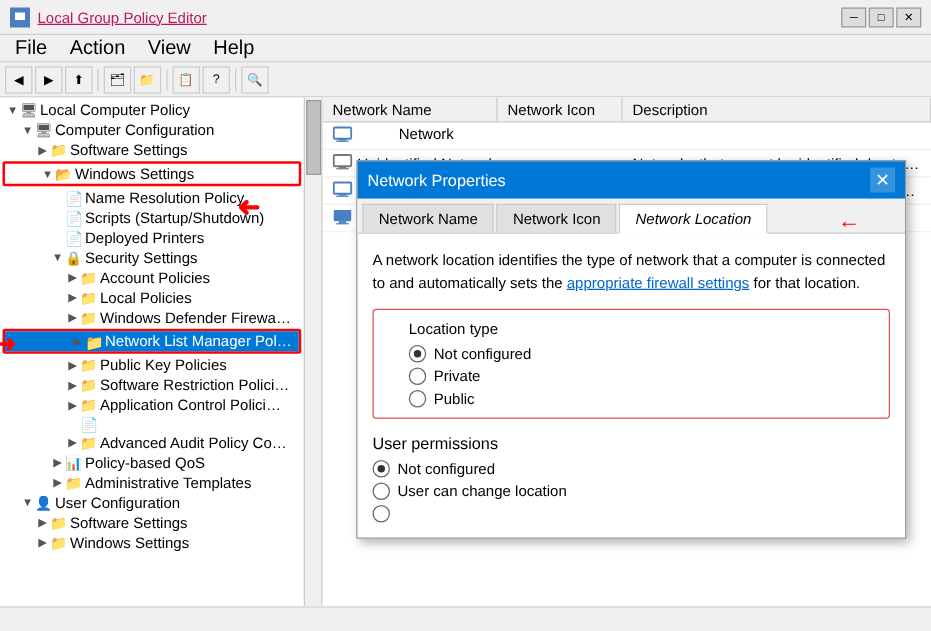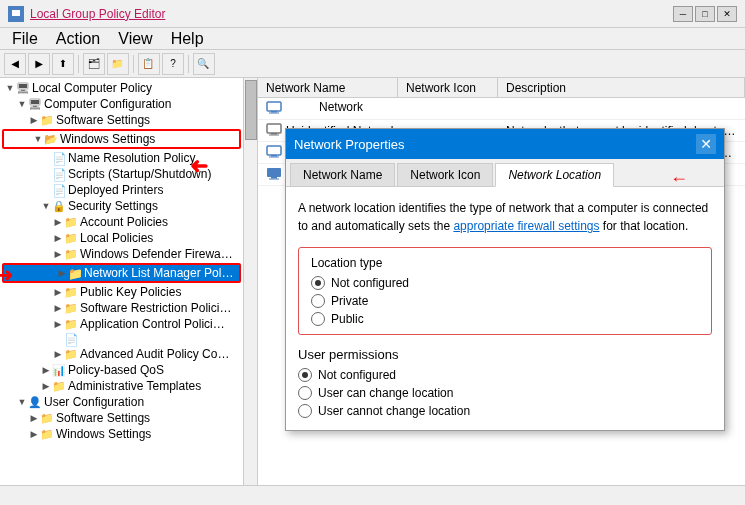--- a/index.html
+++ b/index.html
@@ -193,21 +193,21 @@
     }
     .dialog-desc {
       font-size: 12px;
       line-height: 1.5;
       margin-bottom: 12px;
     }
 
     .location-type-box {
       border: 1px solid #e05050;
       border-radius: 3px;
-      padding: 8px 12px;
+      padding: 8px 28px;
       margin-bottom: 12px;
     }
     .location-type-label {
       font-size: 12px;
       margin-bottom: 6px;
     }
     .radio-group { display: flex; flex-direction: column; gap: 4px; }
     .radio-item { display: flex; align-items: center; gap: 6px; font-size: 12px; cursor: pointer; }
     .radio-circle {
       width: 14px; height: 14px; border-radius: 50%; border: 1.5px solid #666;
@@ -532,21 +532,20 @@
             <label class="radio-item">
               <div class="radio-circle checked"></div>
               <span>Not configured</span>
             </label>
             <label class="radio-item">
               <div class="radio-circle"></div>
               <span>User can change location</span>
             </label>
             <label class="radio-item">
               <div class="radio-circle"></div>
-              <span>User cannot change location</span>
             </label>
           </div>
         </div>
       </div>
     </div>
   </div>
 
 </div>
 
 <div class="status-bar">

